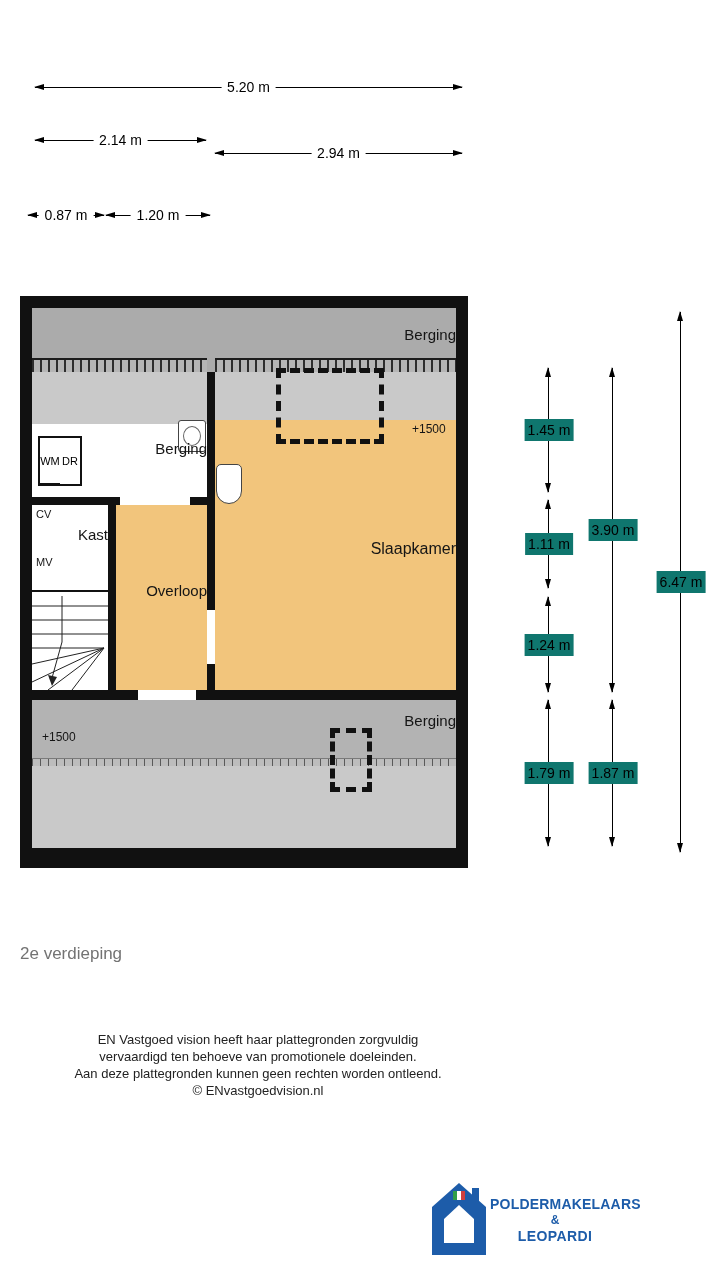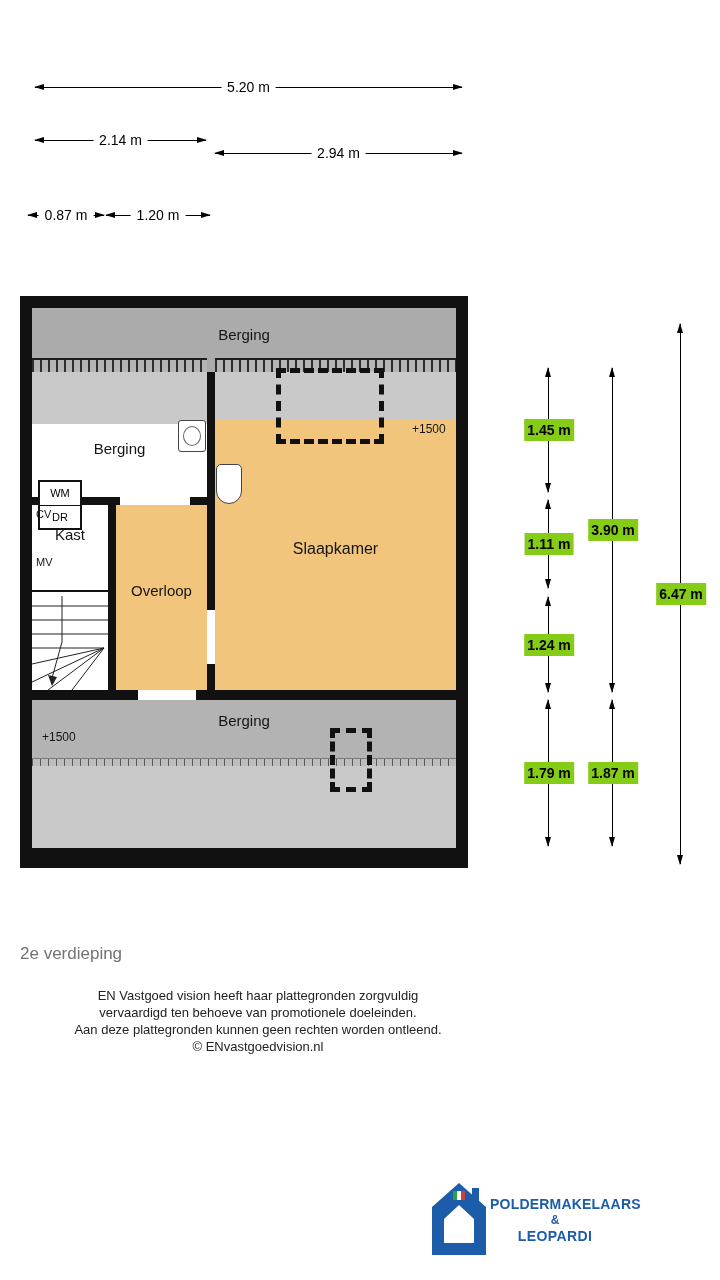--- a/index.html
+++ b/index.html
@@ -10,32 +10,32 @@
 
   
   .dim-h { position:absolute; height:0; border-top:1px solid #000; }
   .dim-v { position:absolute; width:0;  border-left:1px solid #000; }
   .ah,.av { position:absolute; width:0; height:0; }
   .dim-h .al { left:-1px; top:-4px; border-top:3.5px solid transparent; border-bottom:3.5px solid transparent; border-right:10px solid #000; }
   .dim-h .ar { right:-1px; top:-4px; border-top:3.5px solid transparent; border-bottom:3.5px solid transparent; border-left:10px solid #000; }
   .dim-v .at { top:-1px; left:-4px; border-left:3.5px solid transparent; border-right:3.5px solid transparent; border-bottom:10px solid #000; }
   .dim-v .ab { bottom:-1px; left:-4px; border-left:3.5px solid transparent; border-right:3.5px solid transparent; border-top:10px solid #000; }
   .dim-h .dim-label { position:absolute; left:50%; top:0; transform:translate(-50%,-54%); background:#fff; padding:0 6px; font-size:14px; white-space:nowrap; }
-  .dim-v .dim-label { position:absolute; top:50%; left:0; transform:translate(-50%,-50%); background:#84cc16; padding:3px 3px; font-size:14px; white-space:nowrap;font-weight:bold; }
+  .dim-v .dim-label { position:absolute; top:50%; left:0; transform:translate(-50%,-50%); background:#0f766e; padding:3px 3px; font-size:14px; white-space:nowrap; }
 
   
   .plan { position:absolute; background:#111; }
   .plan .r { position:absolute; }
   .comb  { background:repeating-linear-gradient(90deg,#2e2e2e 0 2px,rgba(0,0,0,0) 2px 8px) #b5b5b5; border-top:2px solid #1c1c1c; }
   .comb2 { background:repeating-linear-gradient(90deg,#5a5a5a 0 1px,rgba(0,0,0,0) 1px 8px) #bdbdbd; border-top:1px solid #7a7a7a; }
-  .room-label { position:absolute; font-size:15px; color:#151515; text-align:center; }
+  .room-label { position:absolute; font-size:15px; color:#151515; text-align:right; }
   .small-label { position:absolute; font-size:11px; color:#151515; }
   .height-label { position:absolute; font-size:12px; color:#151515; }
   .dashed-box { position:absolute; border:5px dashed #111; background:transparent; }
-  .wmdr { position:absolute; background:#fff; border:2px solid #111; display:flex; flex-direction:column;margin-top:44px; }
+  .wmdr { position:absolute; background:#fff; border:2px solid #111; display:flex; flex-direction:row; }
   .wmdr > div { flex:1; display:flex; align-items:center; justify-content:center; font-size:11px; }
   .wmdr > div:first-child { border-bottom:1px solid #111; }
   .sink { position:absolute; background:#fff; border:1px solid #444; border-radius:3px; }
   .sink::after { content:""; position:absolute; left:4px; top:5px; right:4px; bottom:5px; border:1px solid #666; border-radius:50%; }
   .toilet { position:absolute; background:#fff; border:1px solid #444; border-radius:5px 5px 13px 13px; }
   .gap { position:absolute; background:#fff; }
 
   
   .title { position:absolute; font-size:17px; color:#737373; }
   .disclaimer { position:absolute; text-align:center; font-size:13px; line-height:1.3; color:#222; }
@@ -159,29 +159,29 @@
   <div class="dim-v" style="left:612px;top:368px;height:324px">
     <span class="av at"></span>
     <span class="av ab"></span>
     <span class="dim-label">3.90 m</span>
   </div>
   <div class="dim-v" style="left:612px;top:700px;height:146px">
     <span class="av at"></span>
     <span class="av ab"></span>
     <span class="dim-label">1.87 m</span>
   </div>
-  <div class="dim-v" style="left:680px;top:324px;height:540px">
+  <div class="dim-v" style="left:680px;top:312px;height:540px">
     <span class="av at"></span>
     <span class="av ab"></span>
     <span class="dim-label">6.47 m</span>
   </div>
 
   <div class="title" style="left:20px;top:944px">2e verdieping</div>
 
-  <div class="disclaimer" style="left:30px;top:988px;width:456px">
+  <div class="disclaimer" style="left:30px;top:1032px;width:456px">
     <div>EN Vastgoed vision heeft haar plattegronden zorgvuldig</div>
     <div>vervaardigd ten behoeve van promotionele doeleinden.</div>
     <div>Aan deze plattegronden kunnen geen rechten worden ontleend.</div>
     <div>© ENvastgoedvision.nl</div>
   </div>
 
   <div class="abs" style="position:absolute;left:428px;top:1180px;width:195px;height:82px">
     <svg viewBox="0 0 54 72" width="54" height="72" style="position:absolute;left:4px;top:3px">
       <rect x="40" y="5" width="7" height="16" fill="#1d5ca9"></rect>
       <polygon points="27,0 54,24 54,72 0,72 0,24" fill="#1d5ca9"></polygon>

